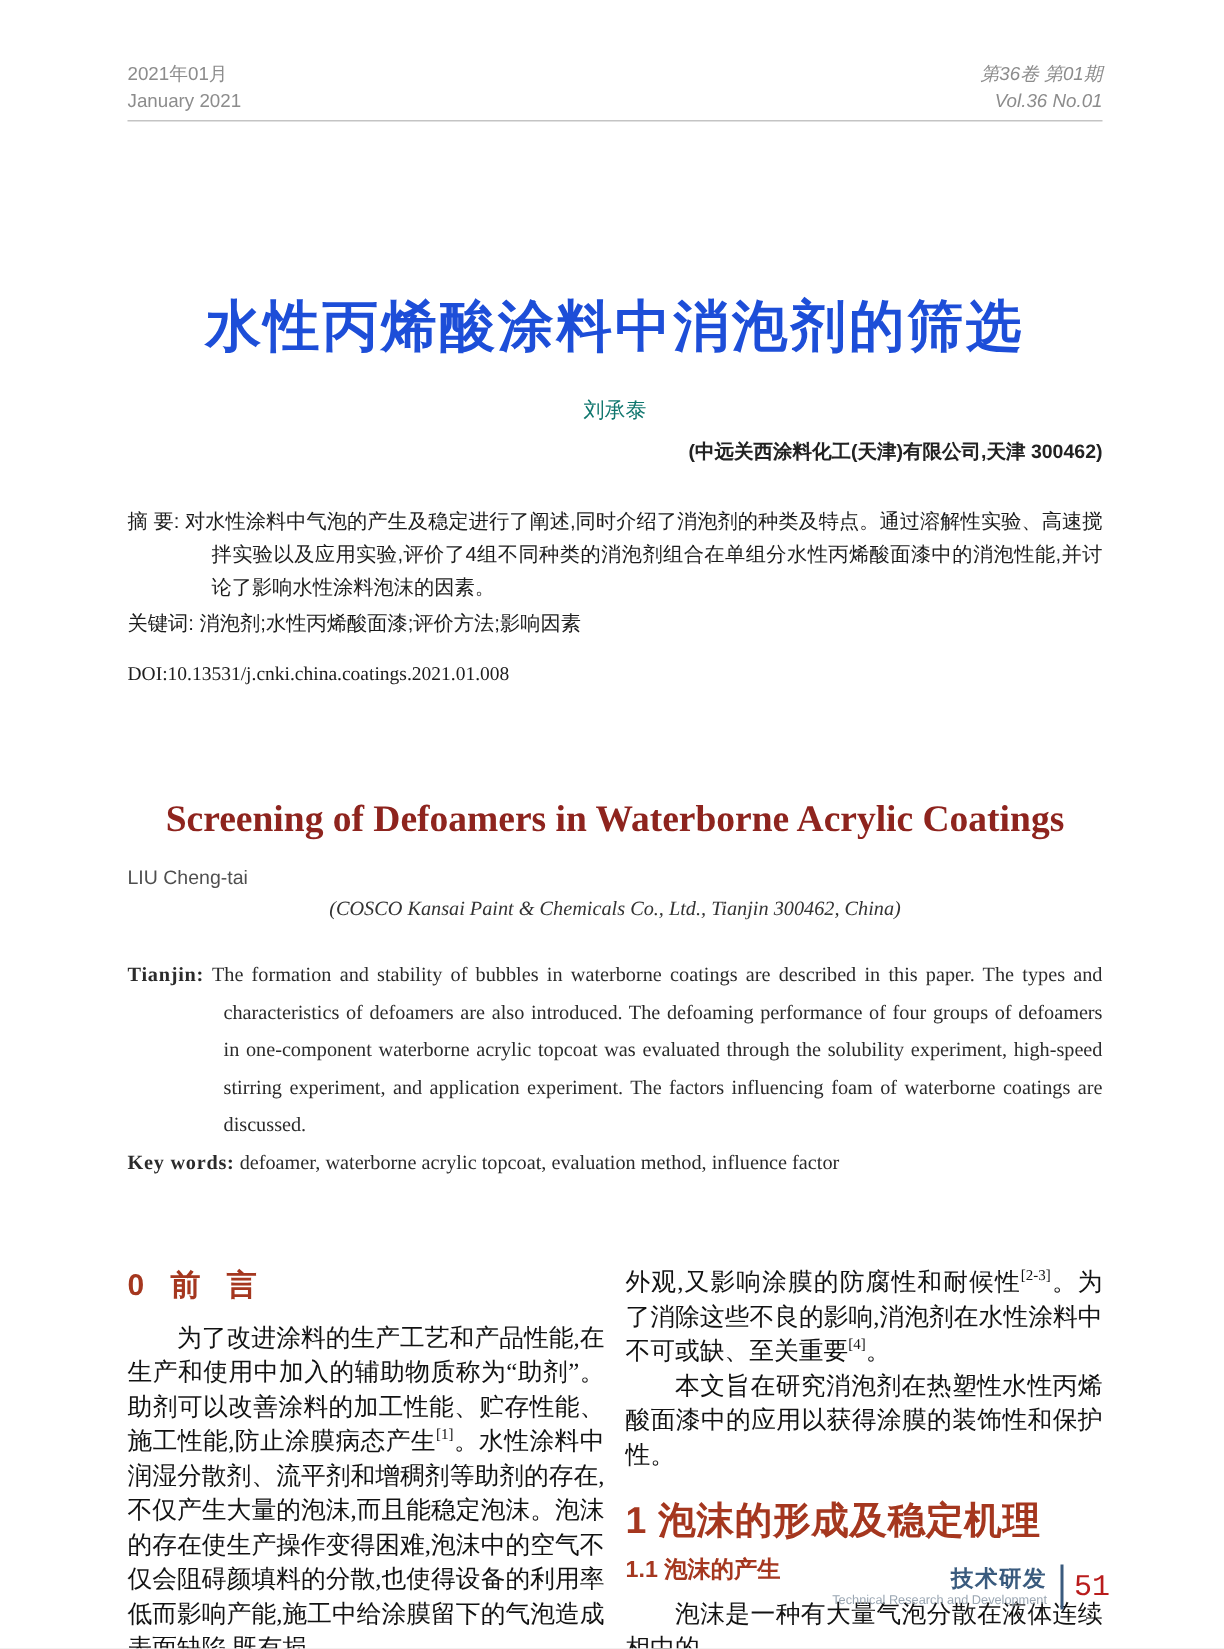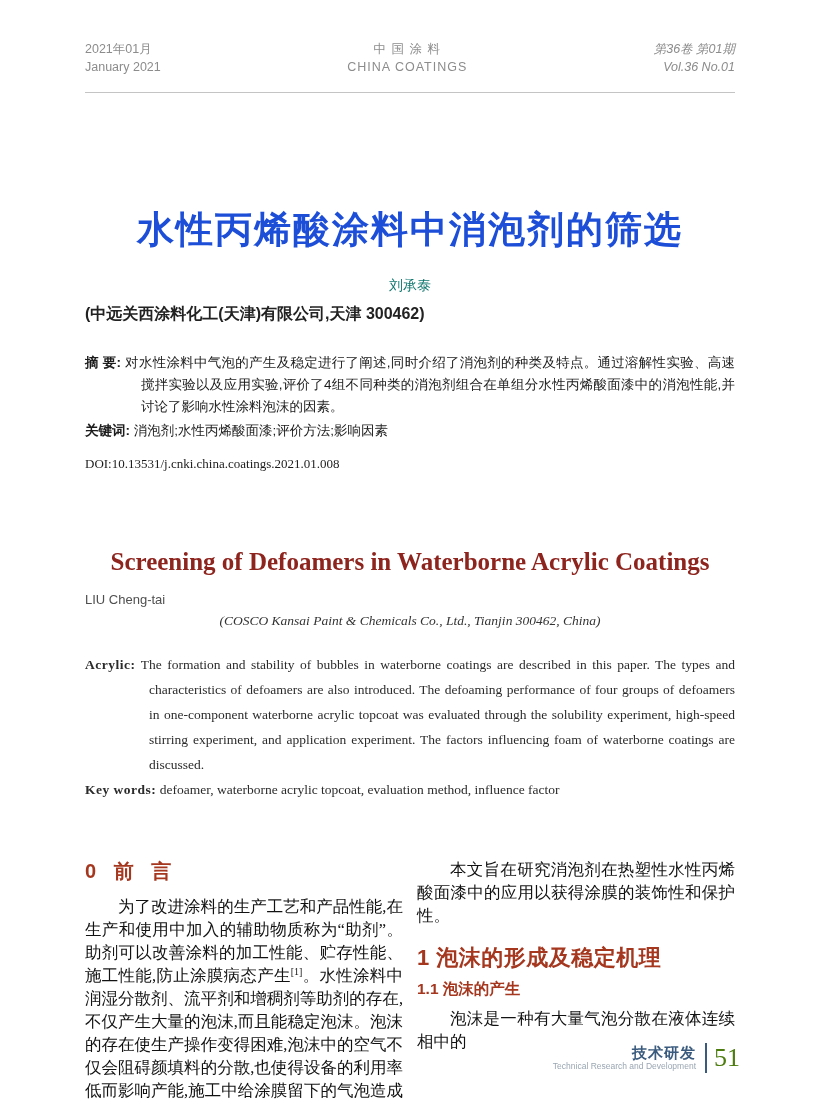--- a/index.html
+++ b/index.html
@@ -9,42 +9,42 @@
     margin:0 auto;
     background:#ffffff;
     font-family:"Liberation Sans", sans-serif;
     color:#1a1a1a;
     overflow:hidden;
   }
   .content { position:absolute; left:85px; top:0; width:650px; }
 
   
   .journal-header {
-    padding-top:40px; padding-bottom:16px;
+    padding-top:40px; padding-bottom:4px;
     display:flex; justify-content:space-between; align-items:flex-end;
     color:#8c8c8c; font-size:12.5px; line-height:18px;
     border-bottom:1px solid #c4c4c4;
   }
   .jh-left { text-align:left; }
   .jh-center { text-align:center; letter-spacing:1px; }
   .jh-right { text-align:right;font-style:italic; }
 
   
   .title-cn {
     margin-top:112px; text-align:center;
     font-size:37px; font-weight:bold; letter-spacing:2px;
     color:#1d4ed8;
   }
   .author-cn { margin-top:22px; text-align:center; font-size:14px; color:#0f766e; }
-  .affil-cn  { margin-top:9px; text-align:left; font-size:16px; font-weight:bold; color:#222; }
+  .affil-cn  { margin-top:9px; text-align:right; font-size:13px; font-weight:bold; color:#222; }
 
   
   .meta-cn { margin-top:27px; font-size:13.5px; line-height:22px; color:#1c1c1c; }
   .hang { padding-left:56px; text-indent:-56px; text-align:justify; margin:0; }
-  .hang .lbl { font-weight:bold; }
+  .hang .lbl { font-weight:normal; }
   .kw-line { margin-top:2px; }
   .class-row { display:flex; justify-content:space-between; margin-top:7px; font-size:13.5px; }
   .class-row .lbl { font-weight:bold; }
   .class-row sup { font-size:9px; }
   .doi-line { margin-top:11px; font-family:"Liberation Serif", serif; font-size:13px; color:#1c1c1c; }
 
   
   .title-en {
     margin-top:73px; text-align:center;
     font-family:"Liberation Serif", serif; font-weight:bold;
@@ -58,54 +58,50 @@
   .hang-en { padding-left:64px; text-indent:-64px; text-align:justify; margin:0; }
   .hang-en .lbl { font-weight:bold; letter-spacing:0.5px; }
 
   
   .columns { display:flex; gap:14px; margin-top:56px; }
   .col { width:318px; }
   .sec-h2 {
     margin:0 0 10px 0; font-size:20px; font-weight:bold; color:#a5371f;
   }
   .sec-h2.spaced { letter-spacing:6px; }
-  .sec-h2.tight { margin:16px 0 6px 0; font-size:22px; letter-spacing:0.5px; }
+  .sec-h2.tight { margin:16px 0 6px 0; font-size:25px; letter-spacing:0.5px; }
   .sec-h3 { margin:0 0 7px 0; font-size:15.5px; font-weight:bold; color:#a5371f; }
   .body-p {
     margin:0; font-family:"Liberation Serif", serif;
     font-size:16.5px; line-height:23px; text-align:justify; color:#121212;
   }
   .body-p.indent { text-indent:2em; }
   .body-p sup { font-size:10px; line-height:0; }
 
   
   .page-footer {
     position:absolute; right:76px; bottom:26px;
     display:flex; align-items:center;
   }
   .pf-col { text-align:right; }
   .pf-cn { font-size:15px; font-weight:bold; color:#3a5b7e; letter-spacing:1px; line-height:16px; }
   .pf-en { font-size:8.5px; color:#9aa6b2; line-height:11px; }
   .pf-divider { width:2px; height:30px; background:#3a5b7e; margin:0 7px 0 9px; }
-  .pf-num { font-family:Liberation Serif, serif; font-size:26px; color:#4d7c0f; }
+  .pf-num { font-family:Liberation Mono, monospace; font-size:20px; color:#b91c1c; }
 </style>
 </head>
 <body>
 
 <div class="page">
   <div class="content">
 
     <div class="journal-header">
       <div class="jh-left">
         <div>2021年01月</div>
         <div>January 2021</div>
-      </div>
-      <div class="jh-center">
-        <div>中 国 涂 料</div>
-        <div>CHINA COATINGS</div>
       </div>
       <div class="jh-right">
         <div>第36卷 第01期</div>
         <div>Vol.36 No.01</div>
       </div>
     </div>
 
     <div class="title-cn">水性丙烯酸涂料中消泡剂的筛选</div>
     <div class="author-cn">刘承泰</div>
     <div class="affil-cn">(中远关西涂料化工(天津)有限公司,天津 300462)</div>
@@ -121,35 +117,36 @@
       </p>
       <div class="doi-line">DOI:10.13531/j.cnki.china.coatings.2021.01.008</div>
     </div>
 
     <div class="title-en">Screening of Defoamers in Waterborne Acrylic Coatings</div>
     <div class="author-en">LIU Cheng-tai</div>
     <div class="affil-en">(COSCO Kansai Paint &amp; Chemicals Co., Ltd., Tianjin 300462, China)</div>
 
     <div class="meta-en">
       <p class="hang-en">
-        <span class="lbl">Acrylic:</span>
+        <span class="lbl">Tianjin:</span>
         <span>The formation and stability of bubbles in waterborne coatings are described in this paper. The types and characteristics of defoamers are also introduced. The defoaming performance of four groups of defoamers in one-component waterborne acrylic topcoat was evaluated through the solubility experiment, high-speed stirring experiment, and application experiment. The factors influencing foam of waterborne coatings are discussed.</span>
       </p>
       <p class="hang-en">
         <span class="lbl">Key words:</span>
         <span>defoamer, waterborne acrylic topcoat, evaluation method, influence factor</span>
       </p>
     </div>
 
     <div class="columns">
       <div class="col">
         <h2 class="sec-h2 spaced">0 前 言</h2>
         <p class="body-p indent">为了改进涂料的生产工艺和产品性能,在生产和使用中加入的辅助物质称为“助剂”。助剂可以改善涂料的加工性能、贮存性能、施工性能,防止涂膜病态产生<sup>[1]</sup>。水性涂料中润湿分散剂、流平剂和增稠剂等助剂的存在,不仅产生大量的泡沫,而且能稳定泡沫。泡沫的存在使生产操作变得困难,泡沫中的空气不仅会阻碍颜填料的分散,也使得设备的利用率低而影响产能,施工中给涂膜留下的气泡造成表面缺陷,既有损</p>
       </div>
       <div class="col">
+        <p class="body-p">外观,又影响涂膜的防腐性和耐候性<sup>[2-3]</sup>。为了消除这些不良的影响,消泡剂在水性涂料中不可或缺、至关重要<sup>[4]</sup>。</p>
         <p class="body-p indent">本文旨在研究消泡剂在热塑性水性丙烯酸面漆中的应用以获得涂膜的装饰性和保护性。</p>
         <h2 class="sec-h2 tight">1 泡沫的形成及稳定机理</h2>
         <h3 class="sec-h3">1.1 泡沫的产生</h3>
         <p class="body-p indent">泡沫是一种有大量气泡分散在液体连续相中的</p>
       </div>
     </div>
 
   </div>
 
   <div class="page-footer">

